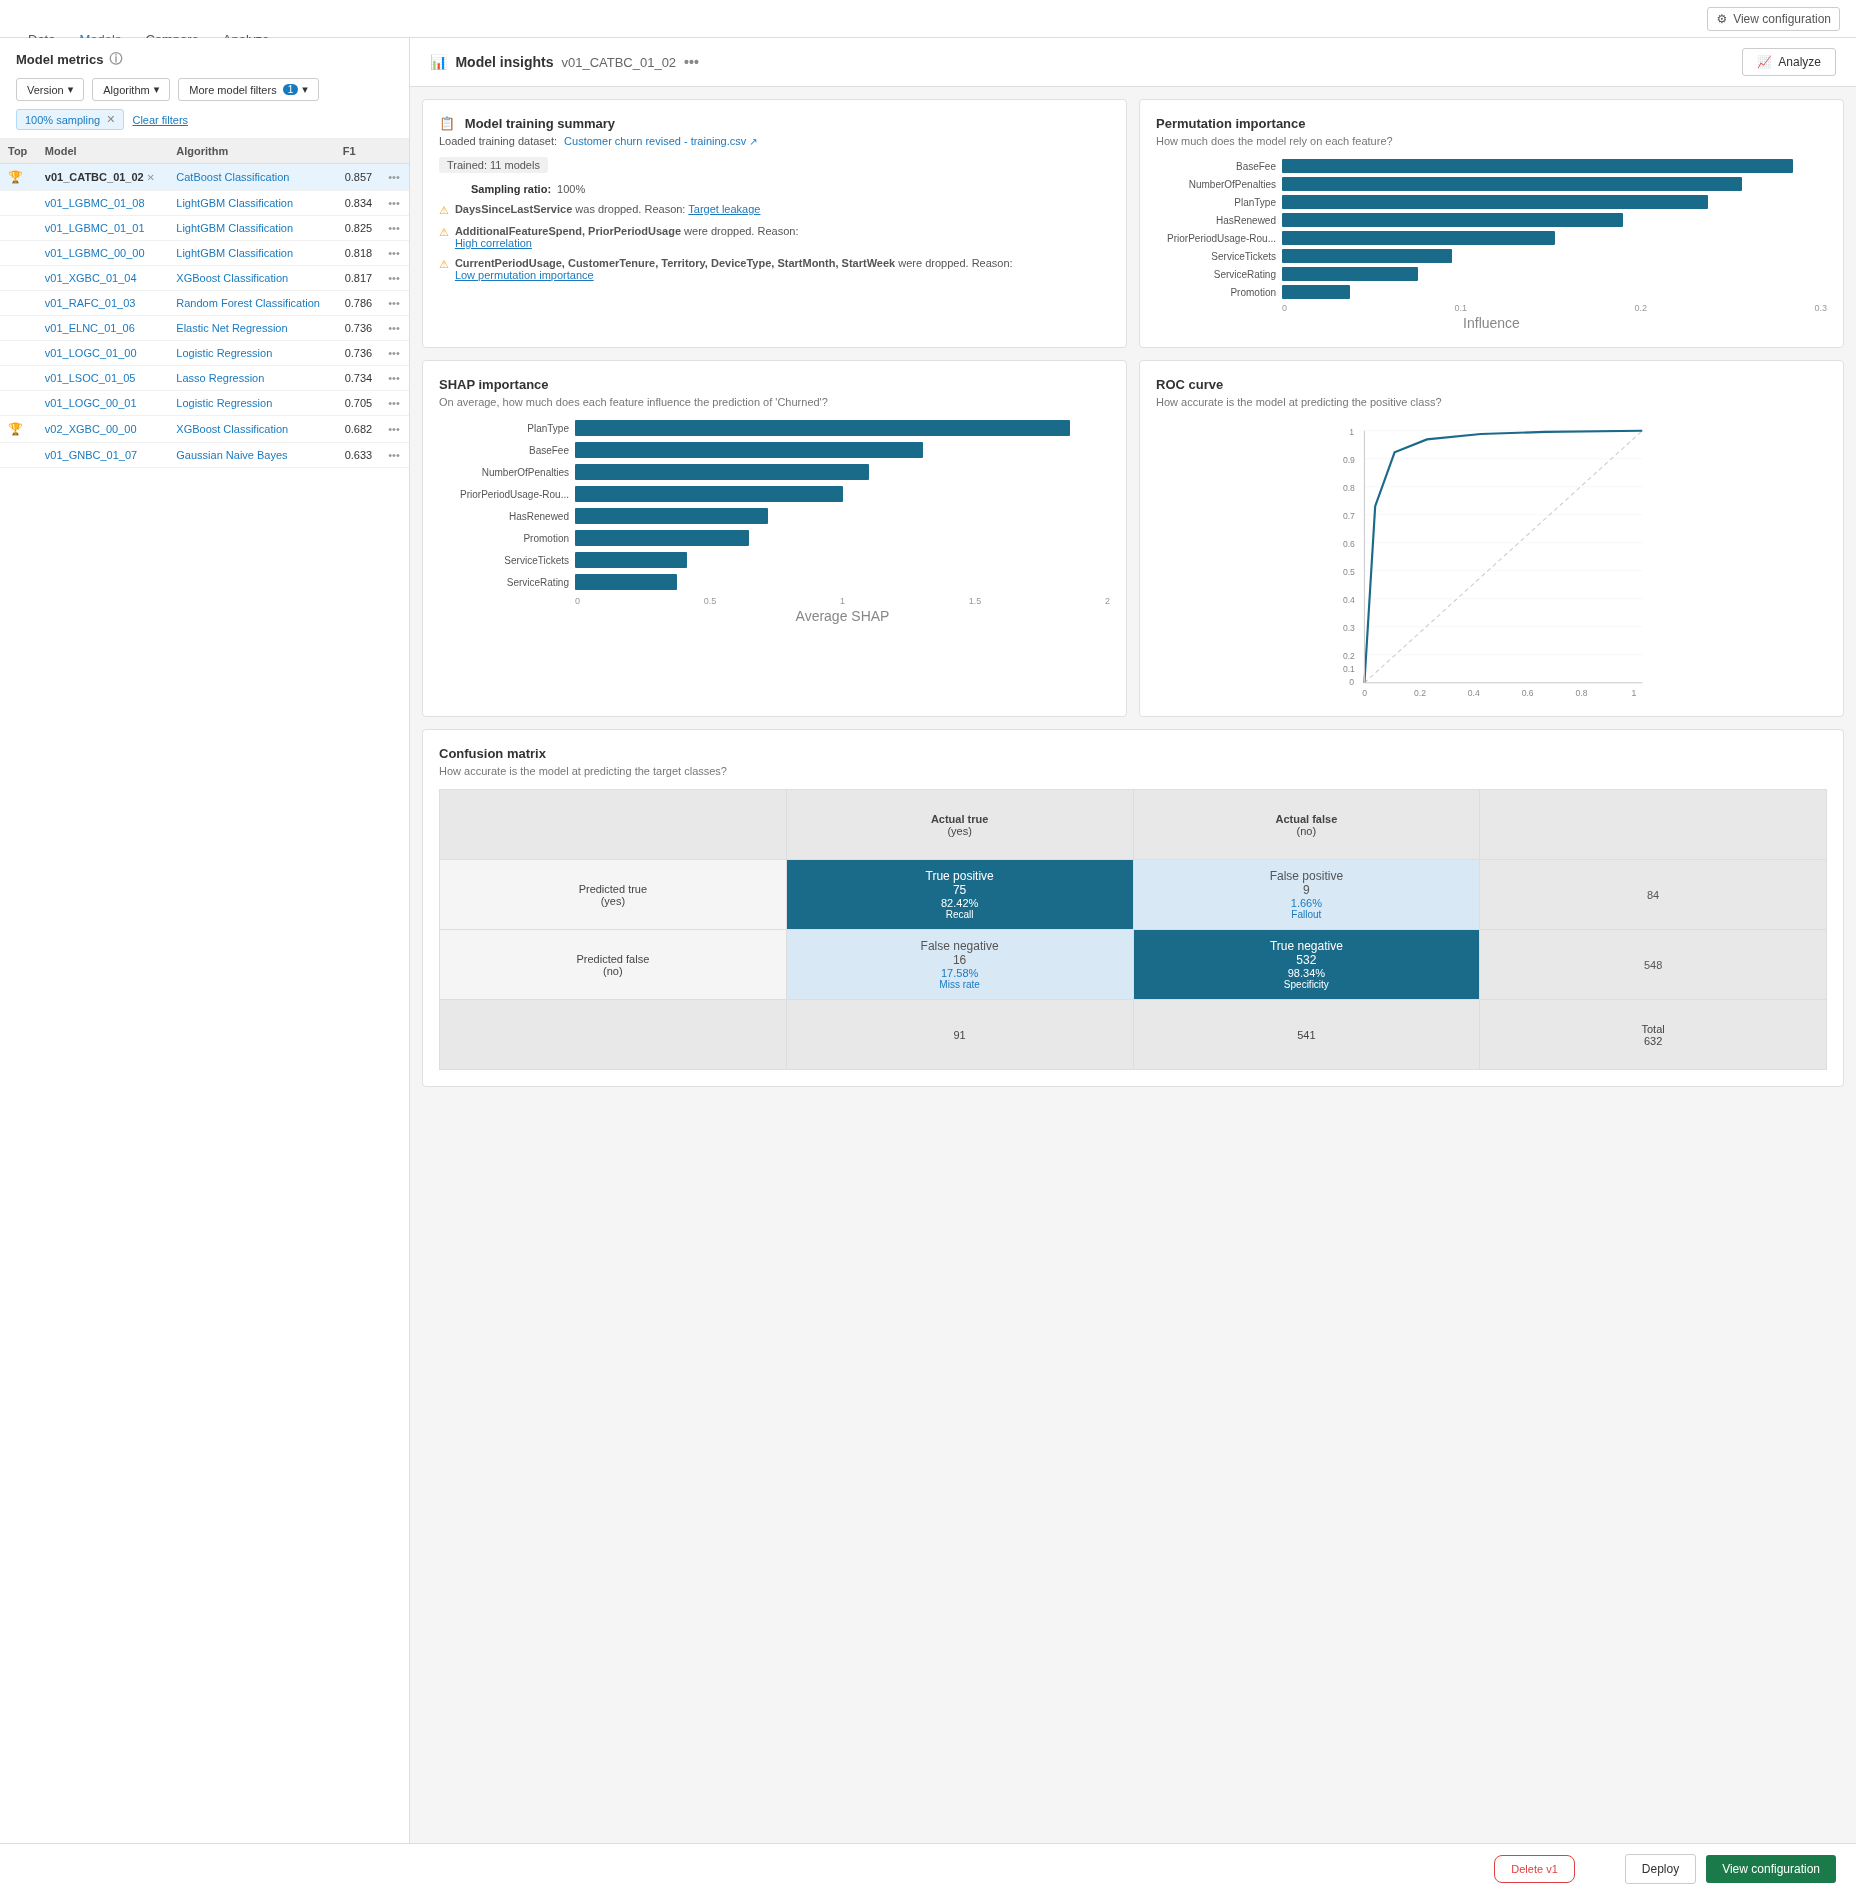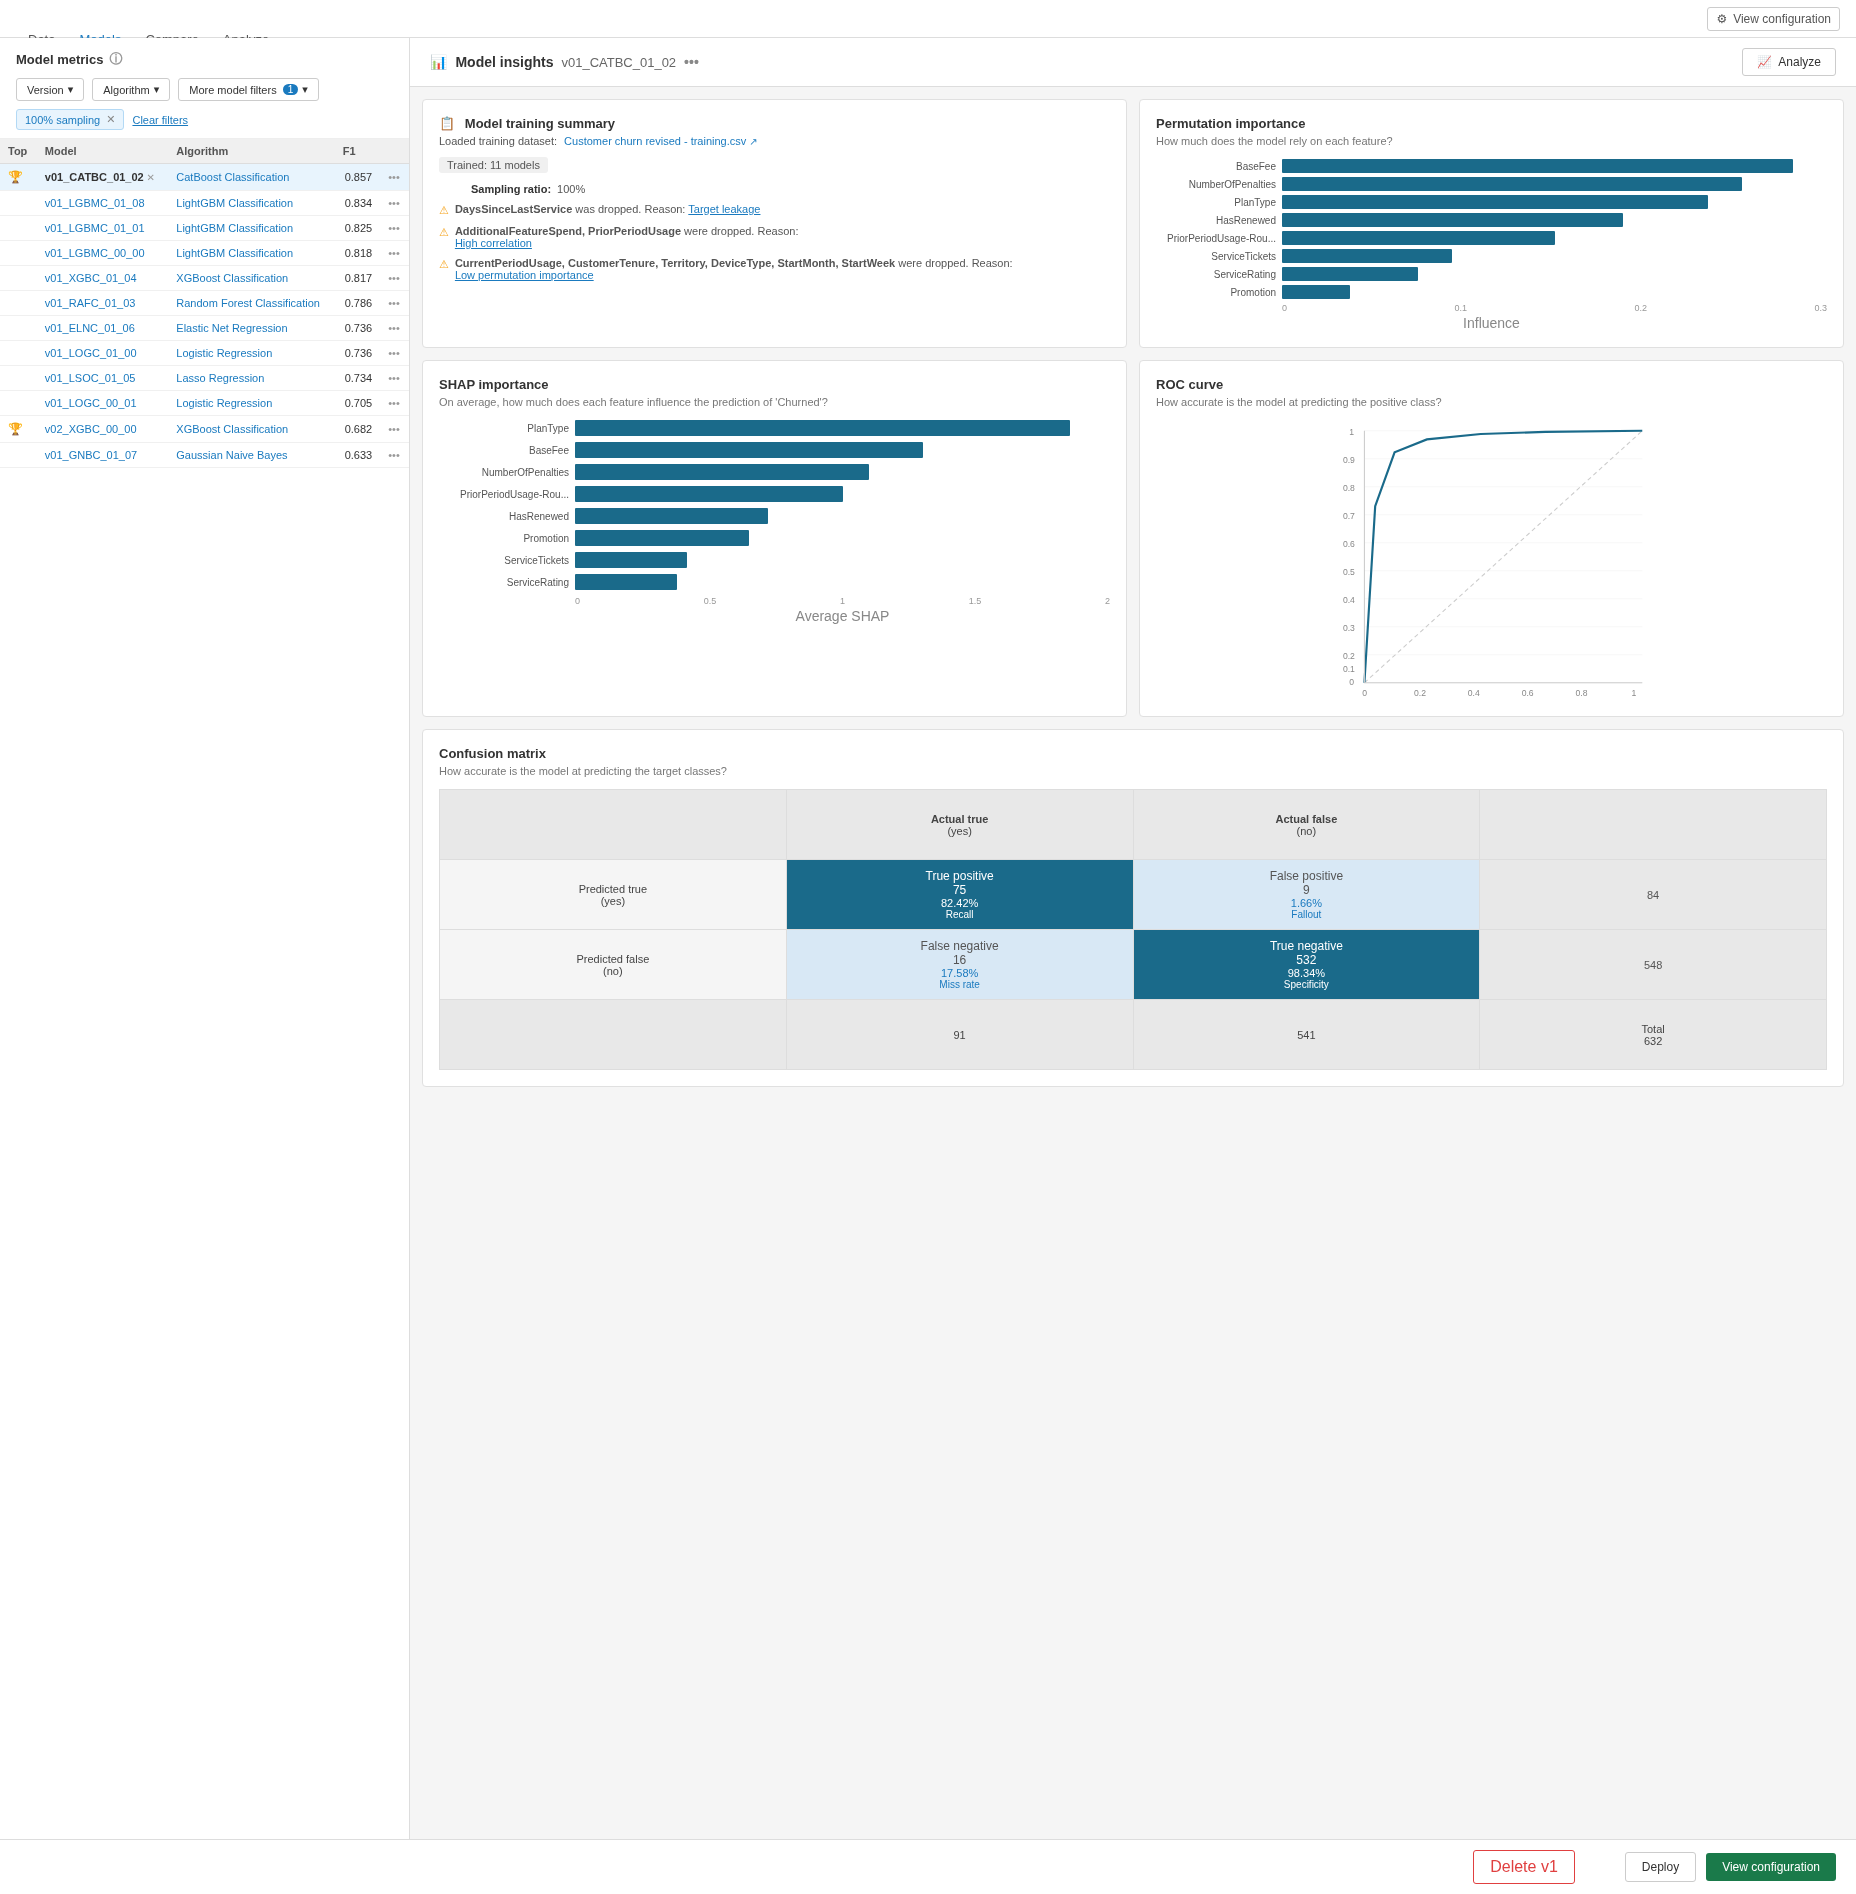--- a/index.html
+++ b/index.html
@@ -97,21 +97,21 @@
     .cm-neutral { background: #e8e8e8; color: #555; padding: 8px; }
     .cm-total { background: #e8e8e8; padding: 8px; color: #444; }
     .cm-big-num { font-size: 12px; font-weight: 400; display: block; }
     .cm-pct { font-size: 11px; }
     .cm-pct-blue { color: #1a7abf; font-size: 11px; }
     .cm-metric-label { font-size: 10px; display: block; }
     .cm-metric-label-blue { font-size: 10px; display: block; color: #1a7abf; }
 
     
     .bottom-bar { display: flex; justify-content: flex-end; align-items: center; gap: 10px; padding: 10px 20px; background: #fff; border-top: 1px solid #ddd; }
-    .delete-btn { padding: 7px 16px; border: 1px solid #e04040; border-radius: 3px; background: #fff; color: #e04040; font-size: 16px; cursor: pointer; }
+    .delete-btn { padding: 7px 16px; border: 1px solid #e04040; border-radius: 8px; background: #fff; color: #e04040; font-size: 11px; cursor: pointer; }
     .deploy-btn { padding: 7px 16px; border: 1px solid #ccc; border-radius: 3px; background: #fff; color: #333; font-size: 12px; cursor: pointer; margin-left: 40px; }
     .view-config-green-btn { padding: 7px 16px; border: none; border-radius: 3px; background: #1a7a4a; color: #fff; font-size: 12px; cursor: pointer; font-weight: 500; }
 
     .badge-num { background: #1a7abf; color: #fff; border-radius: 10px; padding: 0 5px; font-size: 10px; margin-left: 2px; }
   </style>
 </head>
 <body>
 
 <div class="top-nav">
   <div class="top-nav-item">Data</div>

